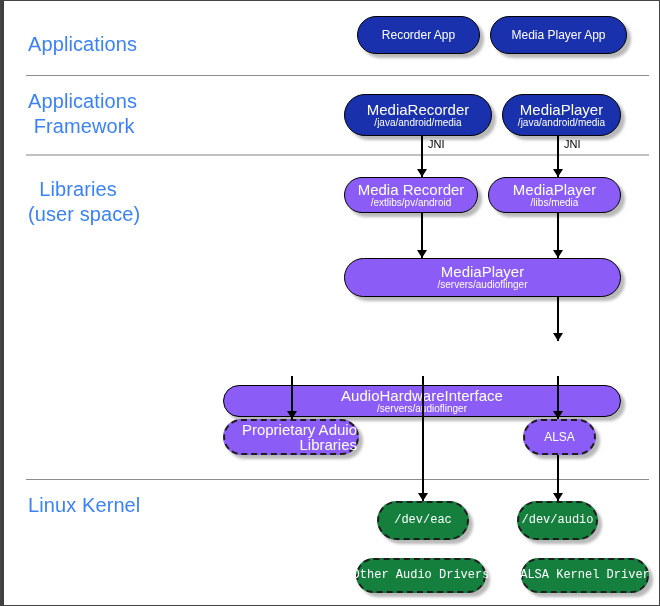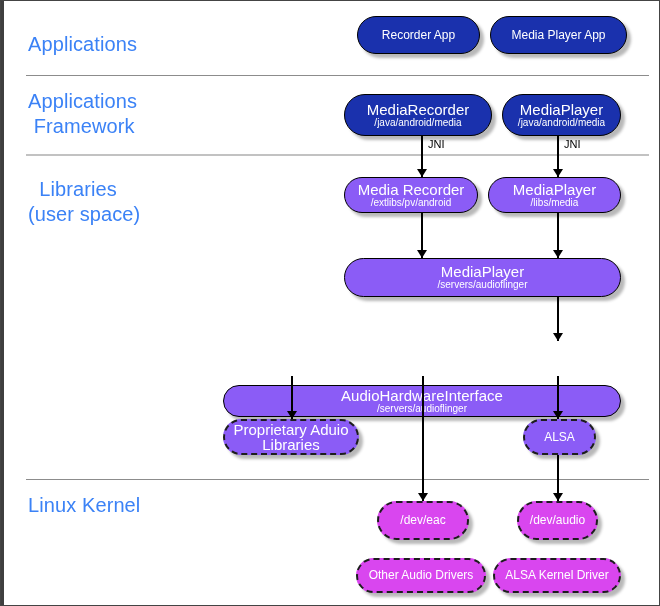--- a/index.html
+++ b/index.html
@@ -56,21 +56,21 @@
     border: 1.5px solid #000000;
     box-shadow: 4px 4px 3px rgba(0,0,0,0.28);
   }
   .node .t1 { font-size: 12px; line-height: 15px; white-space: nowrap; }
   .node .t2 { font-size: 10px; line-height: 12px; white-space: nowrap; }
   .node.two-line .t1 { font-size: 15px; }
 
   .node.blue  { background: #1a31ad; }
   .node.green { background: #22c councils; }
   .node.green { background: #8b5cf6; }
-  .node.red   { background: #d946ef; }
+  .node.red   { background: #15803d; font-family: Liberation Mono, monospace; }
   .node.dashed { border: 2px dashed #1d1d1d; }
 
   
   .conn {
     position: absolute;
     width: 1.5px;
     background: #000000;
   }
   .arrowhead {
     position: absolute;
@@ -161,21 +161,21 @@
 
   <div class="conn" style="left:290px; top:375px; height:43px;"></div>
   <div class="arrowhead" style="left:286px; top:410px;"></div>
 
   <div class="conn" style="left:421px; top:375px; height:125px;"></div>
   <div class="arrowhead" style="left:417px; top:492px;"></div>
 
   <div class="conn" style="left:556px; top:375px; height:43px;"></div>
   <div class="arrowhead" style="left:552px; top:410px;"></div>
 
-  <div class="node green dashed two-line" style="left:222px; top:418px; width:136px; height:36px;">
+  <div class="node green dashed two-line" style="left:222px; top:418px; width:136px; height:36px;align-items:flex-end;">
     <span class="t1">Proprietary Aduio</span>
     <span class="t1">Libraries</span>
   </div>
 
   <div class="node green dashed" style="left:522px; top:418px; width:73px; height:36px;">
     <span class="t1">ALSA</span>
   </div>
 
   <div class="conn" style="left:556px; top:454px; height:46px;"></div>
   <div class="arrowhead" style="left:552px; top:492px;"></div>
@@ -185,17 +185,17 @@
   </div>
 
   <div class="node red dashed" style="left:355px; top:557px; width:130px; height:35px;">
     <span class="t1">Other Audio Drivers</span>
   </div>
 
   <div class="node red dashed" style="left:516px; top:500px; width:81px; height:39px;">
     <span class="t1">/dev/audio</span>
   </div>
 
-  <div class="node red dashed" style="left:492px; top:557px; width:128px; height:35px;">
+  <div class="node red dashed" style="left:520px; top:557px; width:128px; height:35px;">
     <span class="t1">ALSA Kernel Driver</span>
   </div>
 
 </div>
 
 </body></html>

